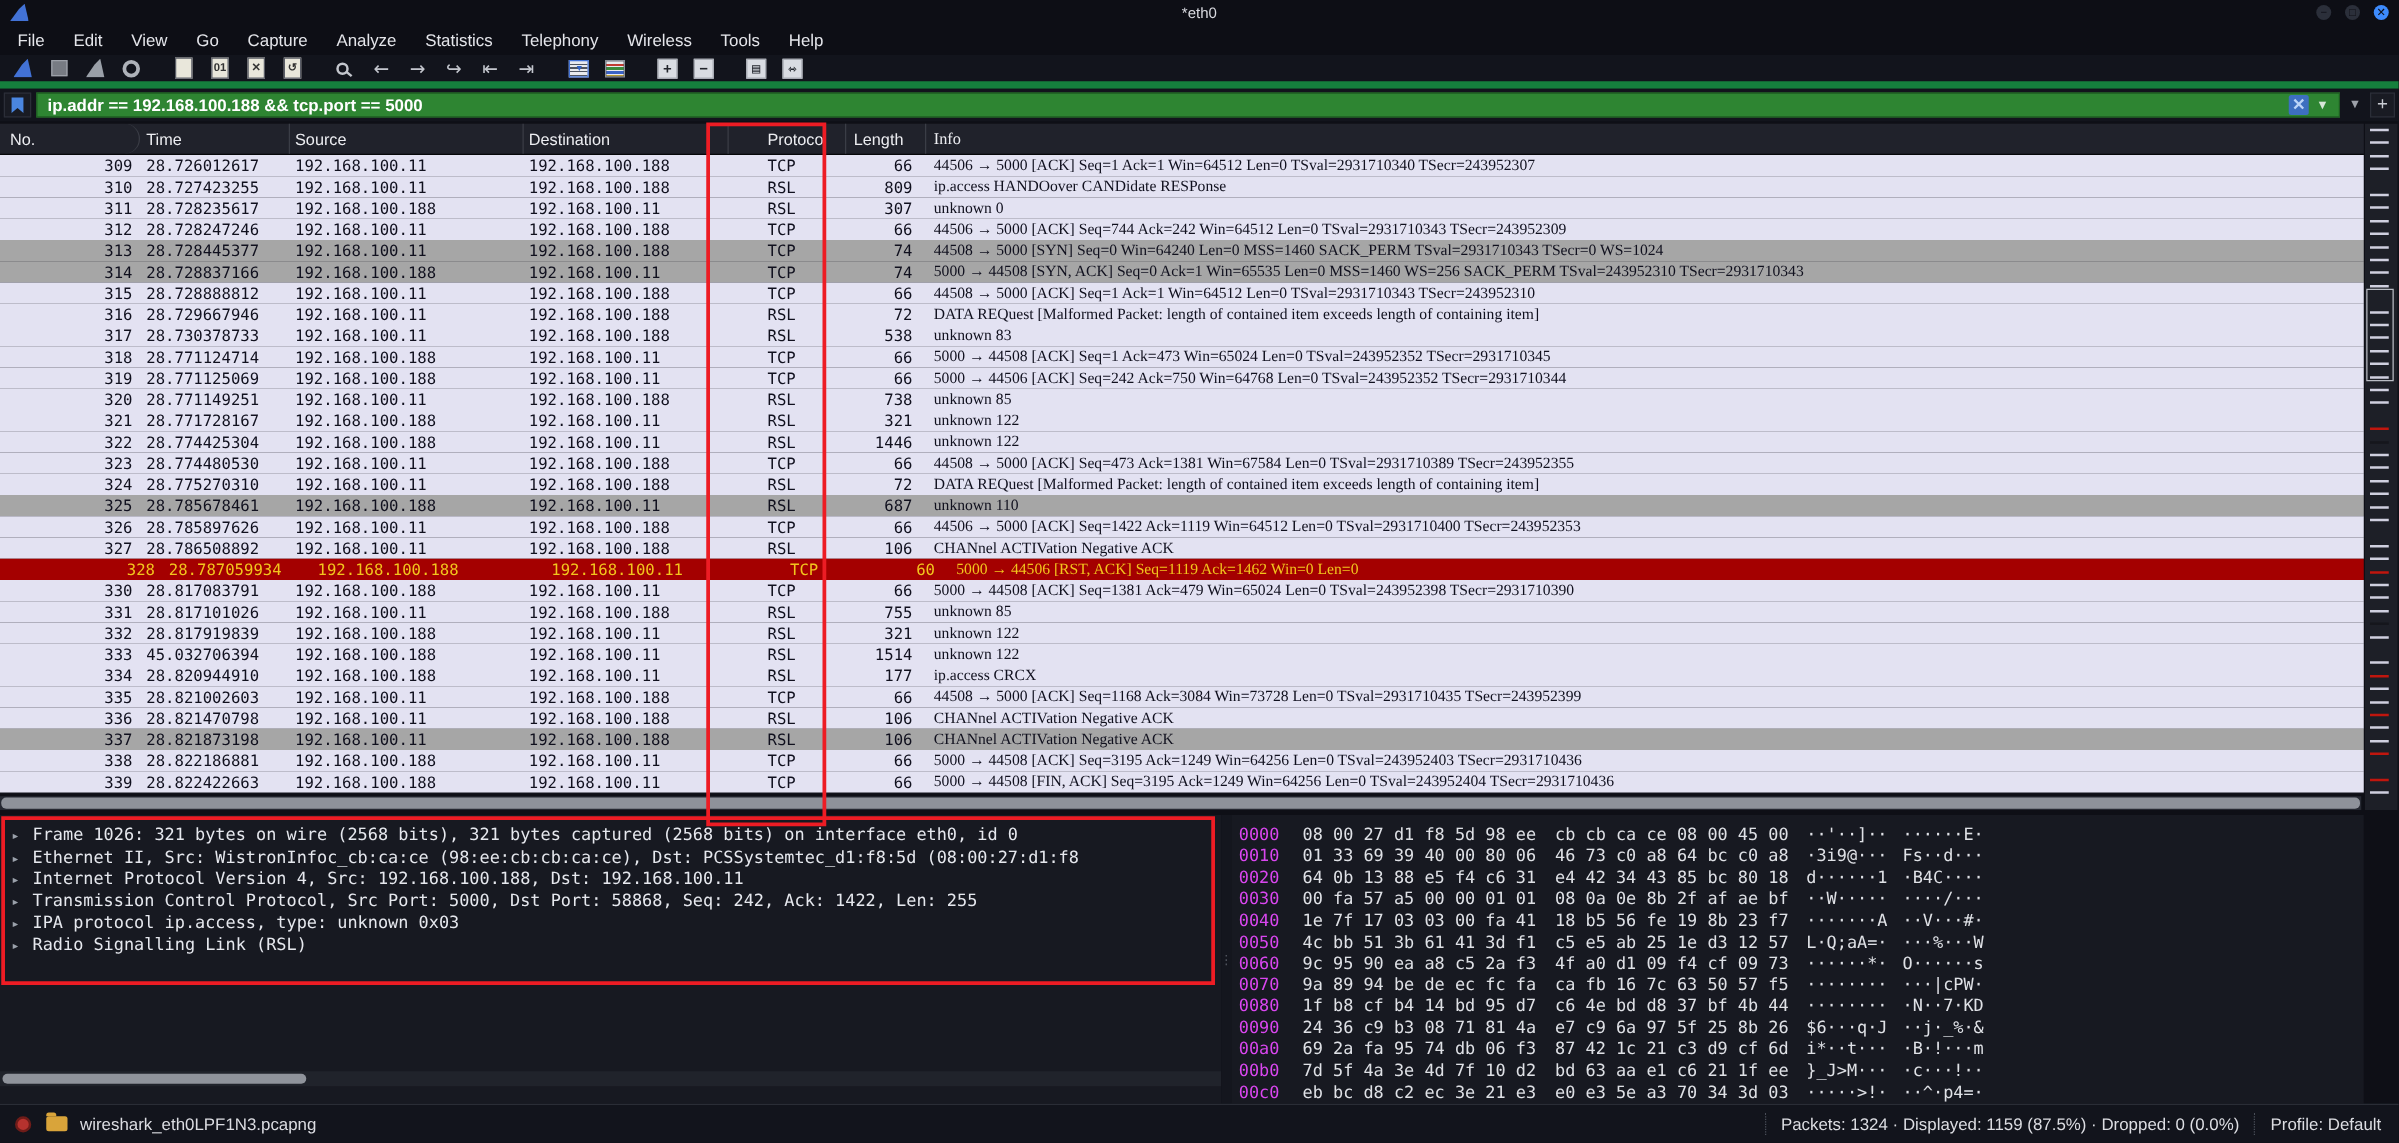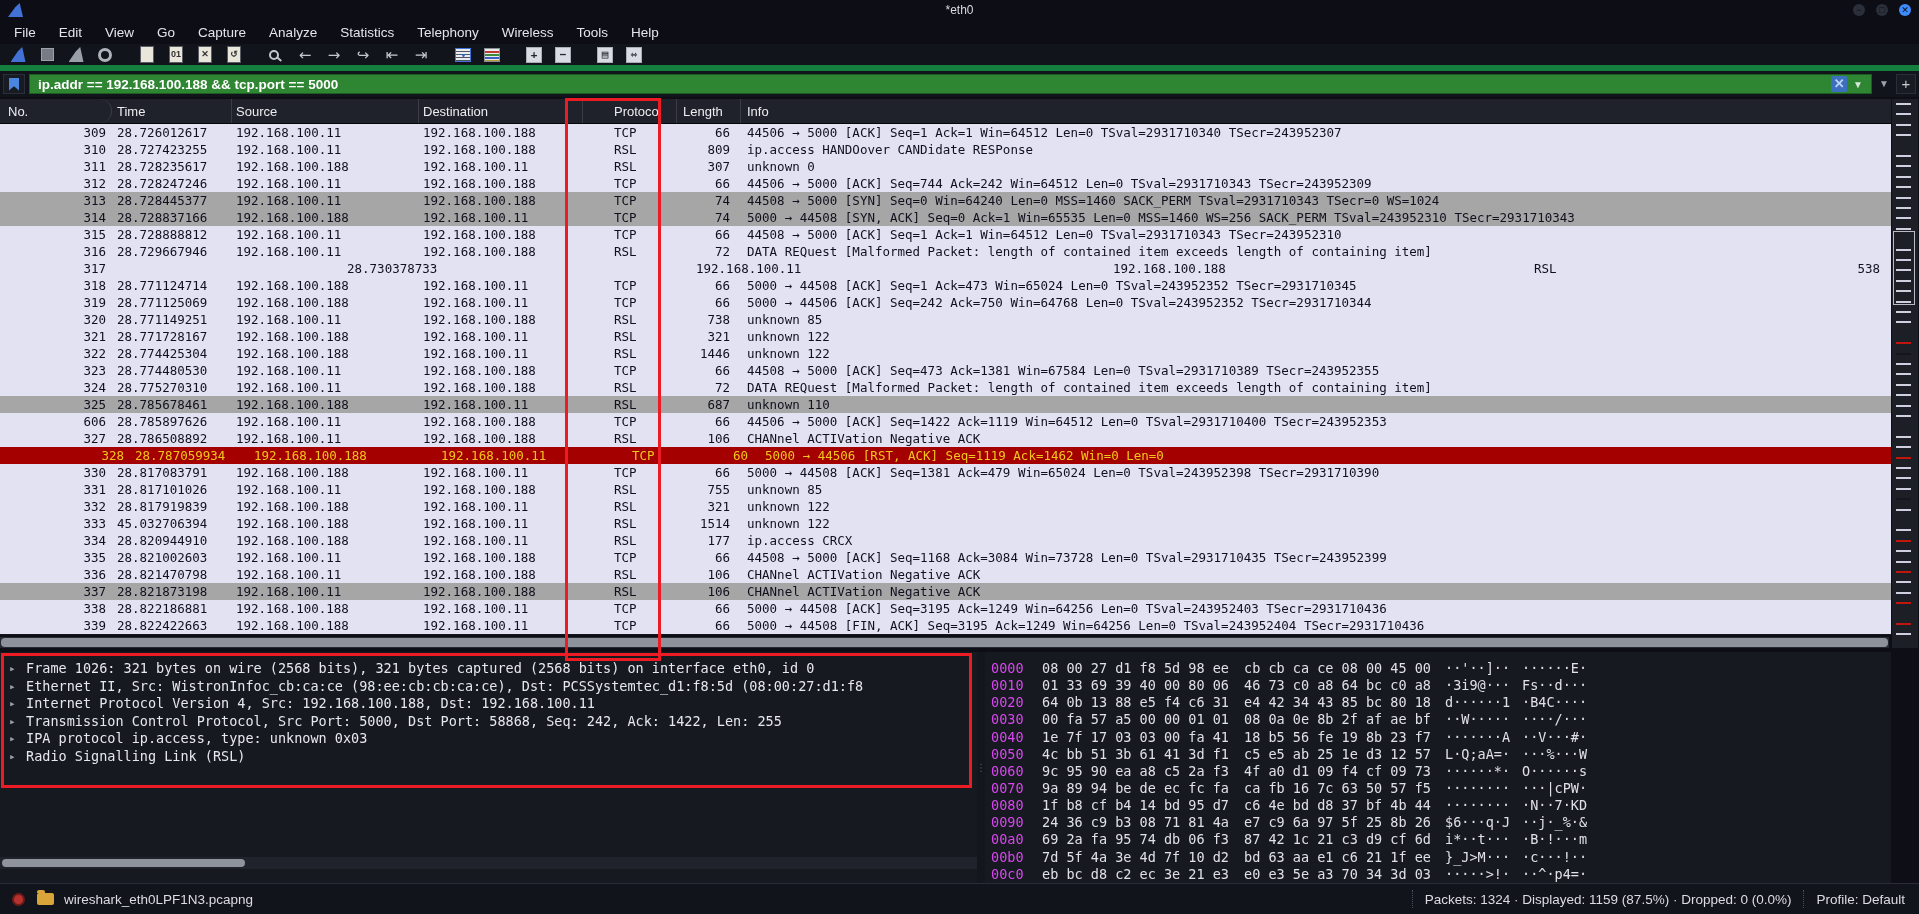--- a/index.html
+++ b/index.html
@@ -56,21 +56,21 @@
   .prow { display:flex; height:17px; line-height:17px; color:#10101e; white-space:nowrap; }
   .prow.lav { background:#e3e2f2;justify-content:space-between; }
   .prow.g { background:#a6a6a6; }
   .prow.r { background:#a40000; color:#f2c51d;padding-left:18px; }
   .c0 { width:112px; text-align:right; padding-right:6px;border-radius:12px; }
   .c1 { width:120px; padding-left:5px; }
   .c2 { width:187px; padding-left:4px; }
   .c3 { width:164px; padding-left:4px; }
   .c4 { width:94px; padding-left:31px; }
   .c5 { width:64px; text-align:right; padding-right:11px; }
-  .c6 { flex:1; padding-left:6px; overflow:hidden; }
+  .c6 { flex:1; padding-left:6px; overflow:hidden;font-family:Liberation Serif, serif; }
   .phcell.c0 { text-align:left; padding-left:8px; padding-right:0; }
   .phcell.c5 { text-align:center; padding-right:0; }
   .phcell.c6 { border-right:none; }
 
   .plist-hscroll { position:absolute; left:0; top:637px; width:1889px; height:11px; background:#262932; }
   .plist-hscroll .handle { position:absolute; left:1px; top:1px; width:1887px; height:9px; background:#8e929a; border-radius:4px; }
 
   
   .minimap { position:absolute; left:1892px; top:99px; width:26px; height:549px; background:#1d1f27; }
   .mm-tick { position:absolute; left:4px; width:15px; height:2px; }
@@ -298,20 +298,21 @@
         <span class="c5">72</span>
         <span class="c6">DATA REQuest [Malformed Packet: length of contained item exceeds length of containing item]</span>
       </div>
       <div class="prow lav">
         <span class="c0">317</span>
         <span class="c1">28.730378733</span>
         <span class="c2">192.168.100.11</span>
         <span class="c3">192.168.100.188</span>
         <span class="c4">RSL</span>
         <span class="c5">538</span>
+        <span class="c6">unknown 83</span>
       </div>
       <div class="prow lav">
         <span class="c0">318</span>
         <span class="c1">28.771124714</span>
         <span class="c2">192.168.100.188</span>
         <span class="c3">192.168.100.11</span>
         <span class="c4">TCP</span>
         <span class="c5">66</span>
         <span class="c6">5000 → 44508 [ACK] Seq=1 Ack=473 Win=65024 Len=0 TSval=243952352 TSecr=2931710345</span>
       </div>
@@ -372,21 +373,21 @@
       <div class="prow g">
         <span class="c0">325</span>
         <span class="c1">28.785678461</span>
         <span class="c2">192.168.100.188</span>
         <span class="c3">192.168.100.11</span>
         <span class="c4">RSL</span>
         <span class="c5">687</span>
         <span class="c6">unknown 110</span>
       </div>
       <div class="prow lav">
-        <span class="c0">606</span>
+        <span class="c0">326</span>
         <span class="c1">28.785897626</span>
         <span class="c2">192.168.100.11</span>
         <span class="c3">192.168.100.188</span>
         <span class="c4">TCP</span>
         <span class="c5">66</span>
         <span class="c6">44506 → 5000 [ACK] Seq=1422 Ack=1119 Win=64512 Len=0 TSval=2931710400 TSecr=243952353</span>
       </div>
       <div class="prow lav">
         <span class="c0">327</span>
         <span class="c1">28.786508892</span>

